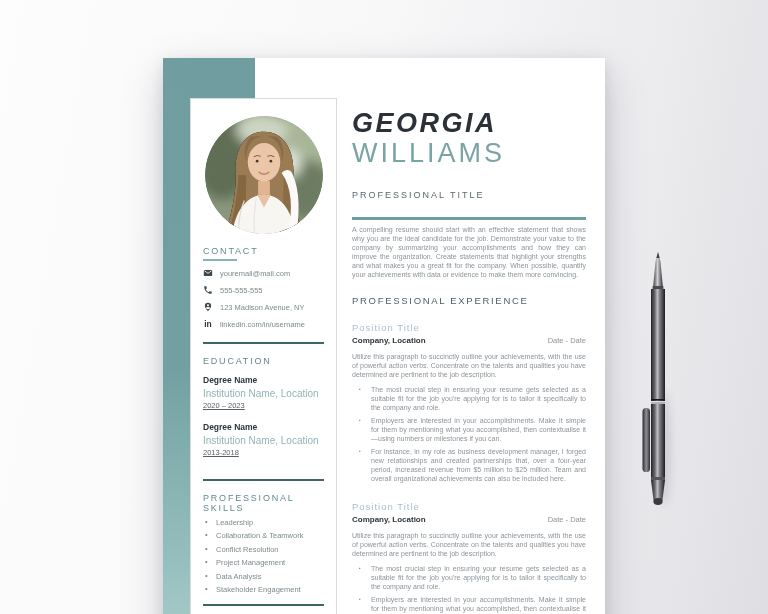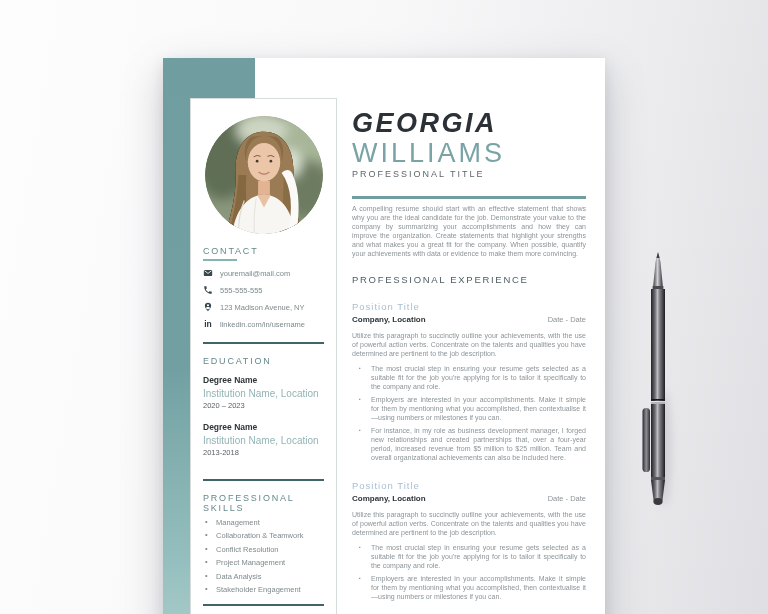--- a/index.html
+++ b/index.html
@@ -21,29 +21,29 @@
   .photo-wrap{width:118px;height:118px;border-radius:50%;overflow:hidden;margin:17px auto 10px;}
   .sb-h{font-size:9px;letter-spacing:1.8px;color:#64888b;font-weight:400;margin:12px 0 2px;}
   .sb-underline{width:34px;height:2px;background:#86b3b4;margin:3px 0 6px;}
   .c-item{display:flex;align-items:center;gap:7px;margin:7px 0;font-size:7.5px;color:#7e8a8d;}
   .c-ico{width:10px;height:10px;flex:0 0 10px;display:flex;align-items:center;justify-content:center;color:#3a474f;}
   .c-ico svg{width:10px;height:10px;fill:#3a474f;}
   .li-glyph{font-weight:bold;font-size:8.5px;color:#2e3a41;font-family:"Liberation Sans",sans-serif;}
   .sb-div{height:2px;background:#3f6568;margin:13px 0 0;}
   .deg{font-size:8.5px;font-weight:bold;color:#2e363b;margin-top:9px;}
   .inst{font-size:10px;color:#93b3b5;margin-top:2.5px;}
-  .yrs{font-size:7.5px;color:#565f63;margin-top:2.5px;}
+  .yrs{font-size:7.5px;color:#565f63;margin-top:2.5px;text-decoration:underline;}
   ul.sk{list-style:none;margin:4px 0 0;padding:0;}
   ul.sk li{font-size:7.5px;color:#7e8a8d;margin:4.5px 0;padding-left:13px;position:relative;}
   ul.sk li::before{content:"•";position:absolute;left:2px;top:-1px;color:#7e8a8d;}
   
   .main{position:absolute;left:189px;top:50px;width:234px;}
   .first{font-size:27px;font-weight:700;letter-spacing:2.5px;color:#2b3136;line-height:30px;font-style:italic;}
   .last{font-size:27px;font-weight:500;letter-spacing:3px;color:#7aa3a6;line-height:30px;}
-  .ptitle{font-size:9px;letter-spacing:2px;color:#5c666b;margin-top:1px;}
+  .ptitle{font-size:9px;letter-spacing:2px;color:#5c666b;margin-top:22px;}
   .rule{height:2.5px;background:#6f9da0;margin-top:17px;}
   .main-h{font-size:9.5px;letter-spacing:1.7px;color:#4e5e63;font-weight:400;margin-top:14px;}
   .body-p{font-size:7px;line-height:9px;color:#8c9499;text-align:justify;margin:5px 0 0;}
   .jtitle{font-size:9.5px;letter-spacing:1px;color:#a8bed0;margin-top:16px;}
   .jrow{display:flex;justify-content:space-between;align-items:baseline;margin-top:3px;}
   .jcompany{font-size:8px;font-weight:bold;color:#2e363b;}
   .jdates{font-size:7.5px;color:#8c9499;}
   ul.jb{list-style:none;margin:6px 0 0;padding:0 0 0 6px;}
   ul.jb li{font-size:7px;line-height:9px;color:#8c9499;text-align:justify;
     padding-left:13px;position:relative;margin-top:4px;}
@@ -143,21 +143,21 @@
     </div>
     <div style="margin-top:12px">
       <div class="deg">Degree Name</div>
       <div class="inst">Institution Name, Location</div>
       <div class="yrs">2013-2018</div>
     </div>
 
     <div class="sb-div" style="margin-top:22px"></div>
     <div class="sb-h">PROFESSIONAL SKILLS</div>
     <ul class="sk">
-      <li>Management</li>
+      <li>Leadership</li>
       <li>Collaboration &amp; Teamwork</li>
       <li>Conflict Resolution</li>
       <li>Project Management</li>
       <li>Data Analysis</li>
       <li>Stakeholder Engagement</li>
     </ul>
 
     <div class="sb-div" style="margin-top:10px"></div>
 
   </div>

